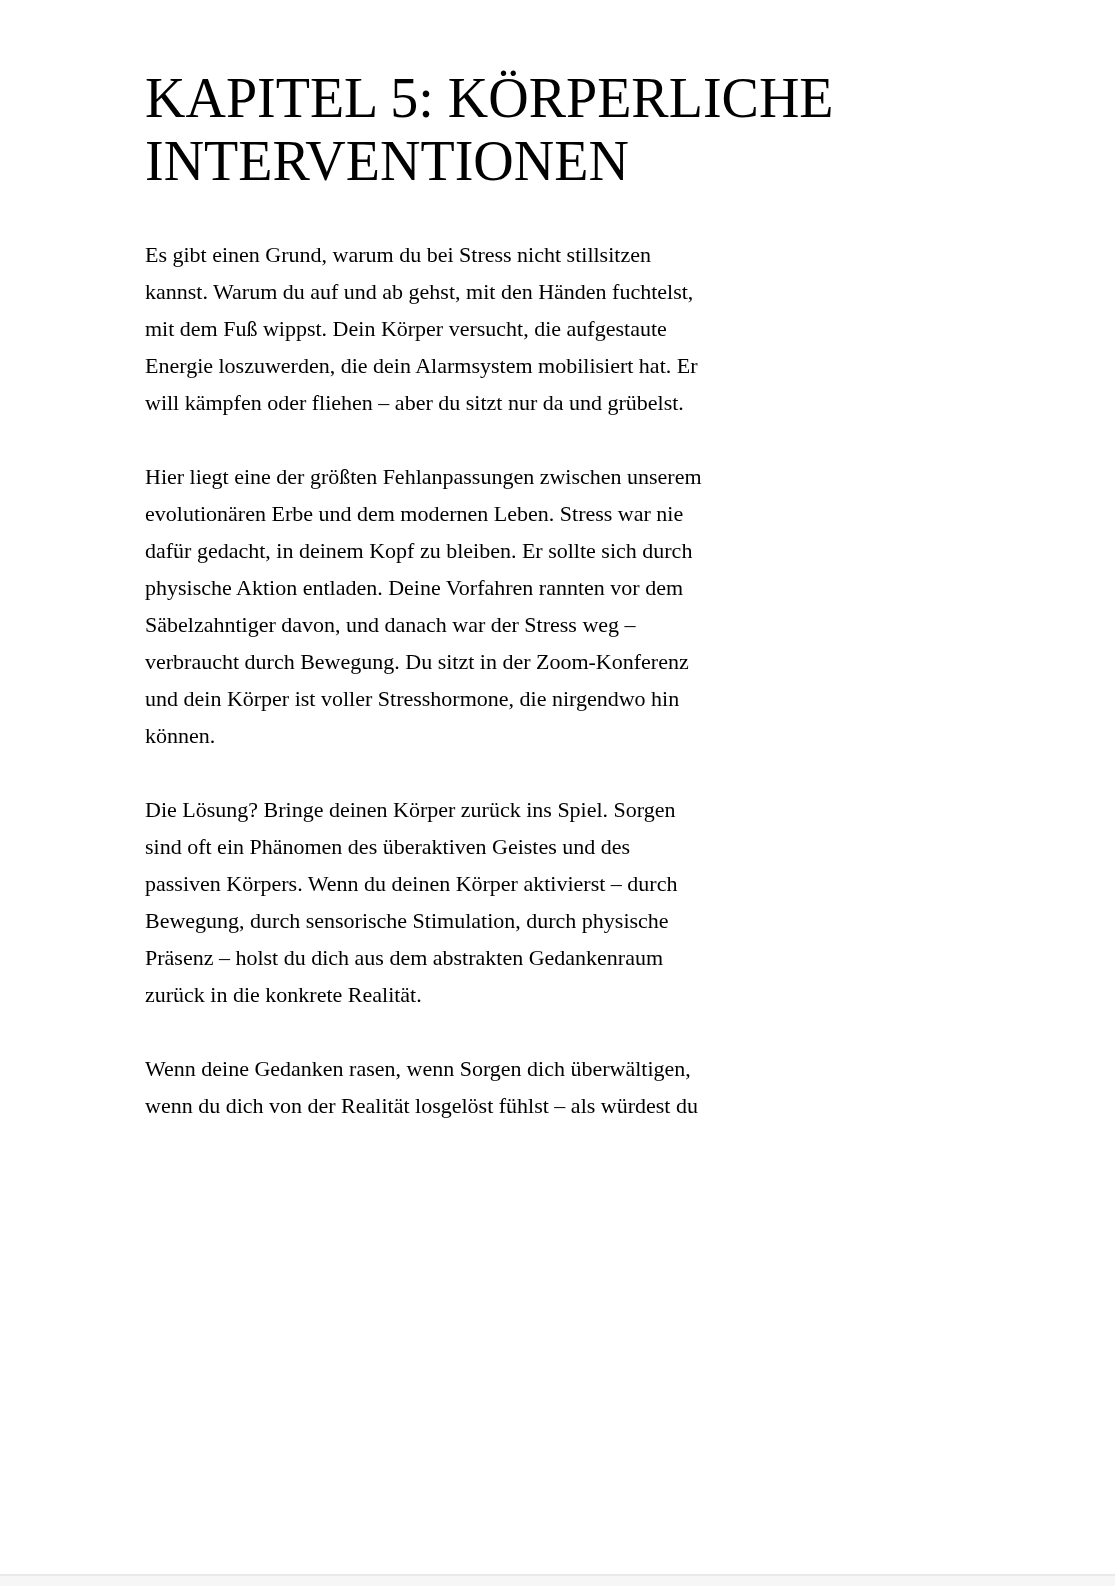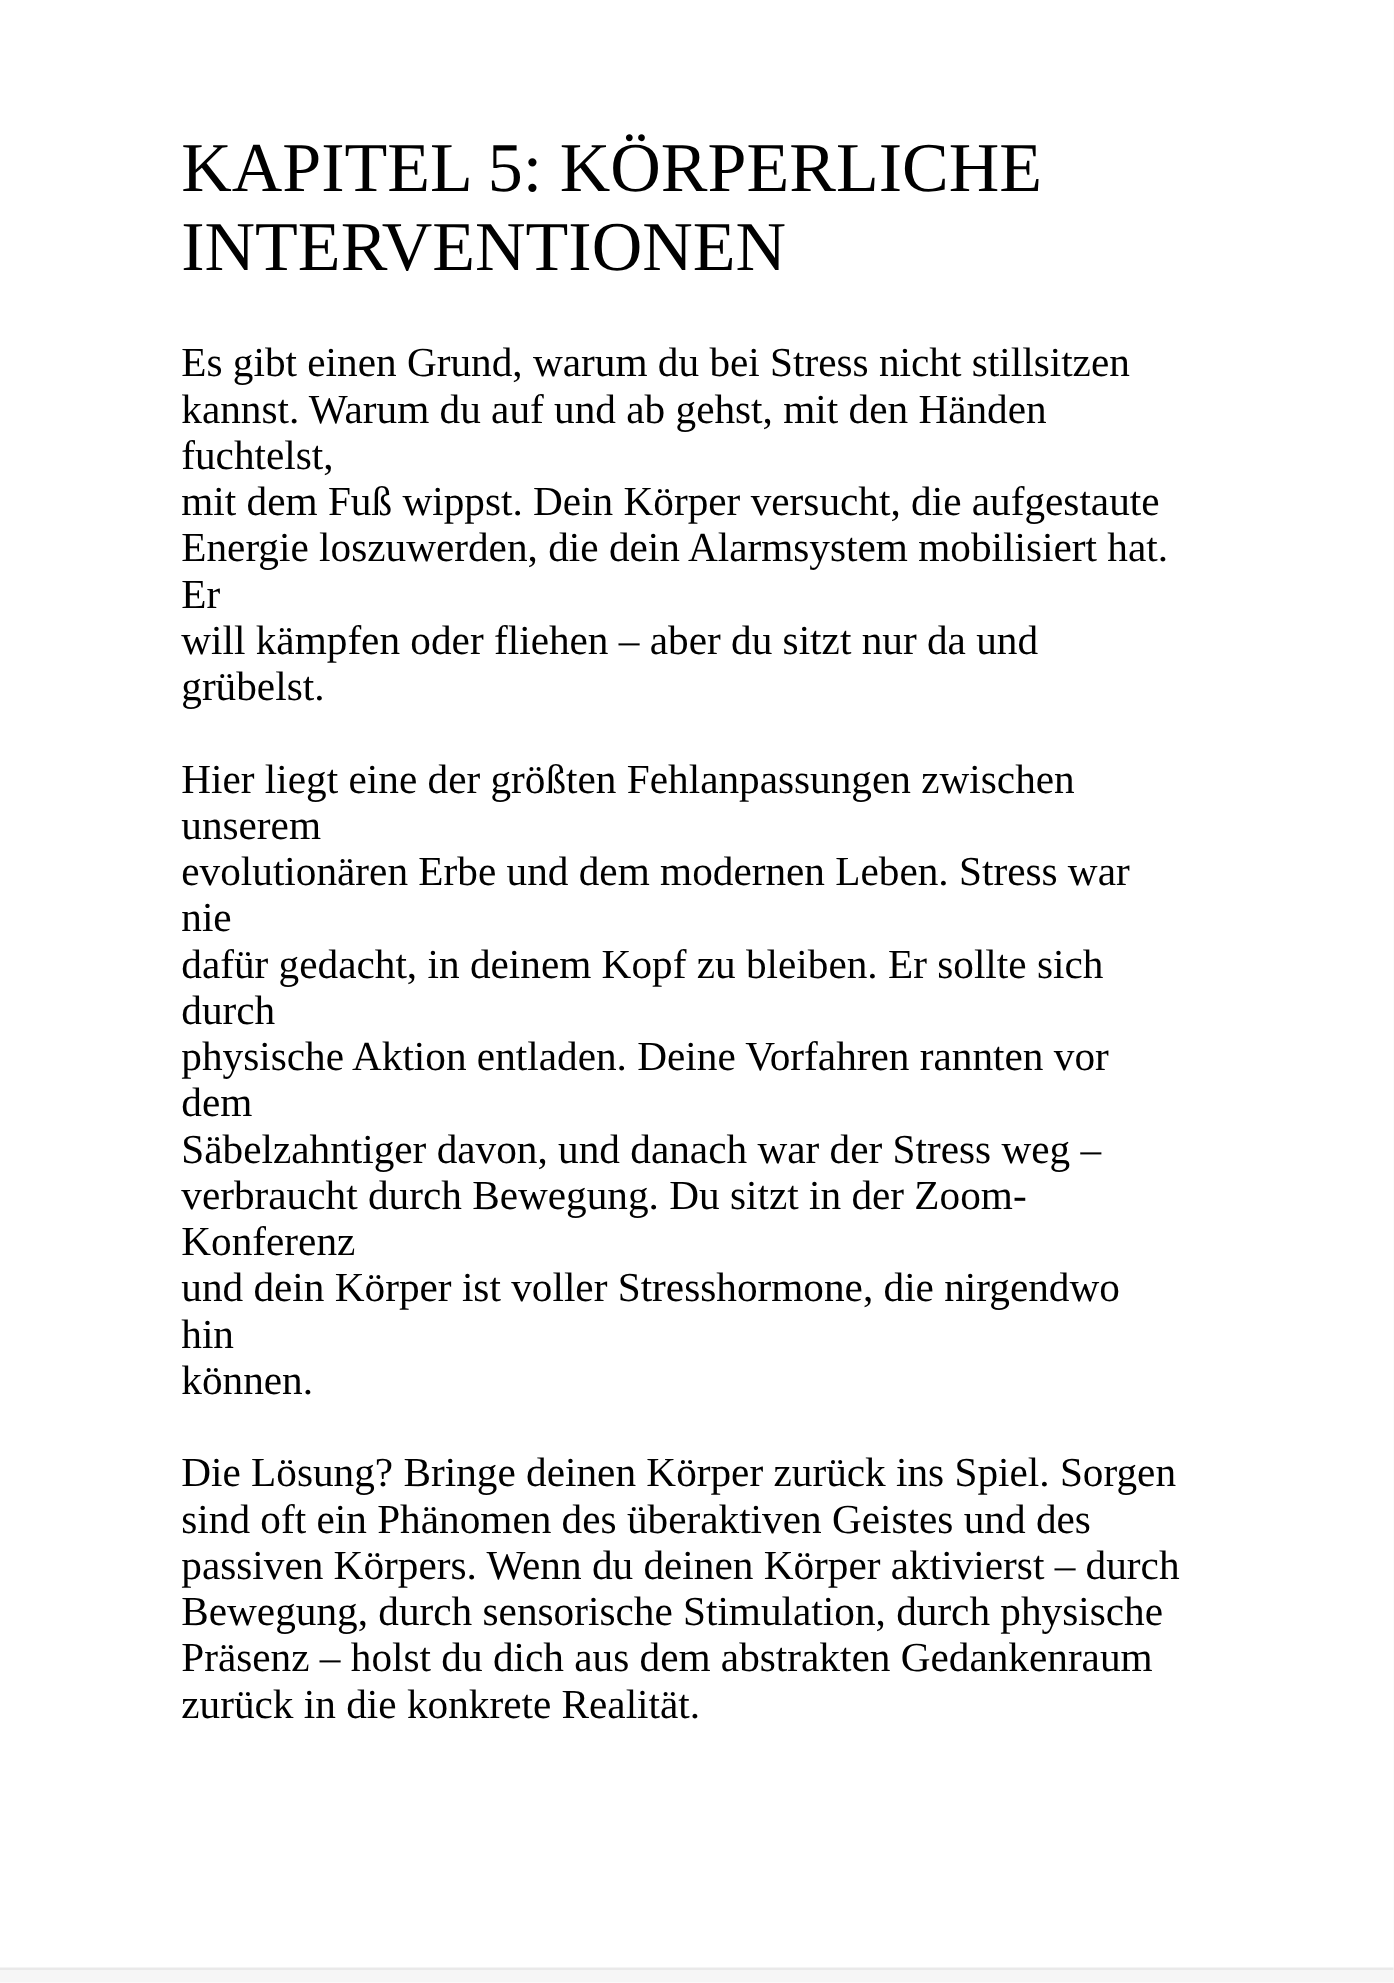--- a/index.html
+++ b/index.html
@@ -13,35 +13,35 @@
     font-family: "Liberation Serif", serif;
     color: #000000;
     overflow: hidden;
   }
   .page {
     width: 1115px;
     height: 1576px;
     background: #ffffff;
     border-bottom: 2px solid #e9e9e9;
     box-sizing: border-box;
-    padding: 104px 170px 0 145px;
+    padding: 67px 170px 0 145px;
   }
   .content {
     width: 800px;
   }
   h1.page-title {
     font-size: 56px;
     line-height: 63px;
     font-weight: normal;
     margin: 0 0 43px 0;
     white-space: pre-line;
     letter-spacing: 0;
   }
   p.body-paragraph {
-    font-size: 33px;
+    font-size: 22px;
     line-height: 37px;
     margin: 0 0 37px 0;
     white-space: pre-line;
   }
 </style>
 </head>
 <body>
 
 <div class="page">
   <div class="content">
@@ -59,14 +59,16 @@
 Säbelzahntiger davon, und danach war der Stress weg –
 verbraucht durch Bewegung. Du sitzt in der Zoom-Konferenz
 und dein Körper ist voller Stresshormone, die nirgendwo hin
 können.</p>
     <p class="body-paragraph">Die Lösung? Bringe deinen Körper zurück ins Spiel. Sorgen
 sind oft ein Phänomen des überaktiven Geistes und des
 passiven Körpers. Wenn du deinen Körper aktivierst – durch
 Bewegung, durch sensorische Stimulation, durch physische
 Präsenz – holst du dich aus dem abstrakten Gedankenraum
 zurück in die konkrete Realität.</p>
+    <p class="body-paragraph">Wenn deine Gedanken rasen, wenn Sorgen dich überwältigen,
+wenn du dich von der Realität losgelöst fühlst – als würdest du</p>
   </div>
 </div>
 
 </body></html>

